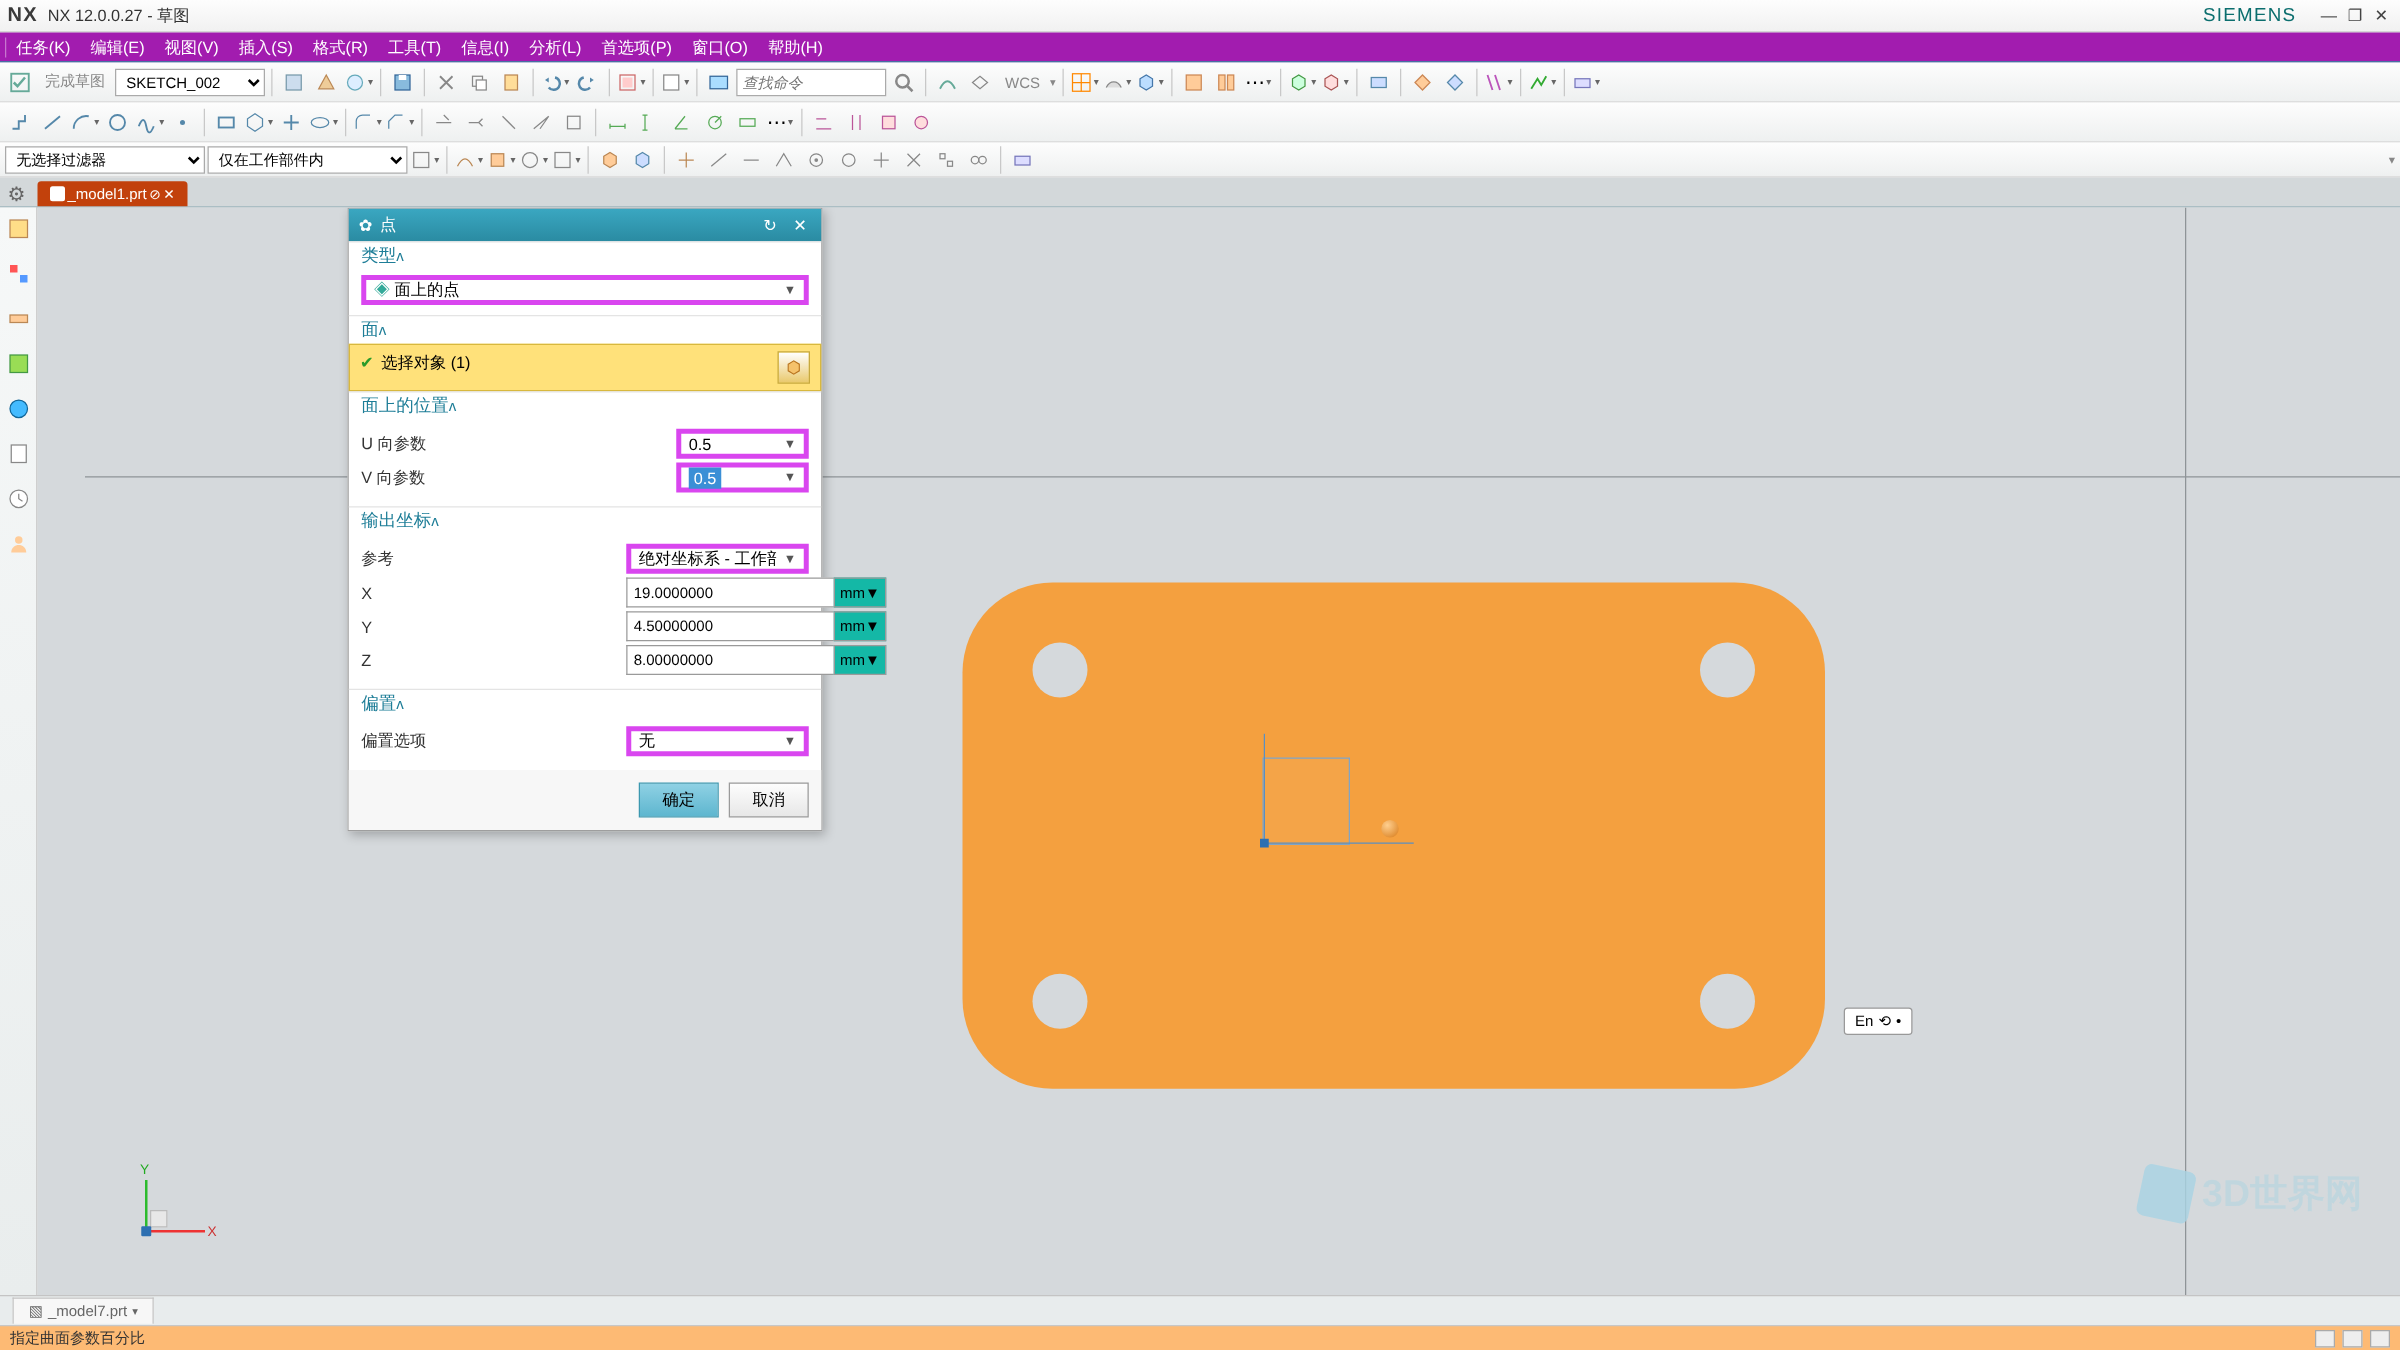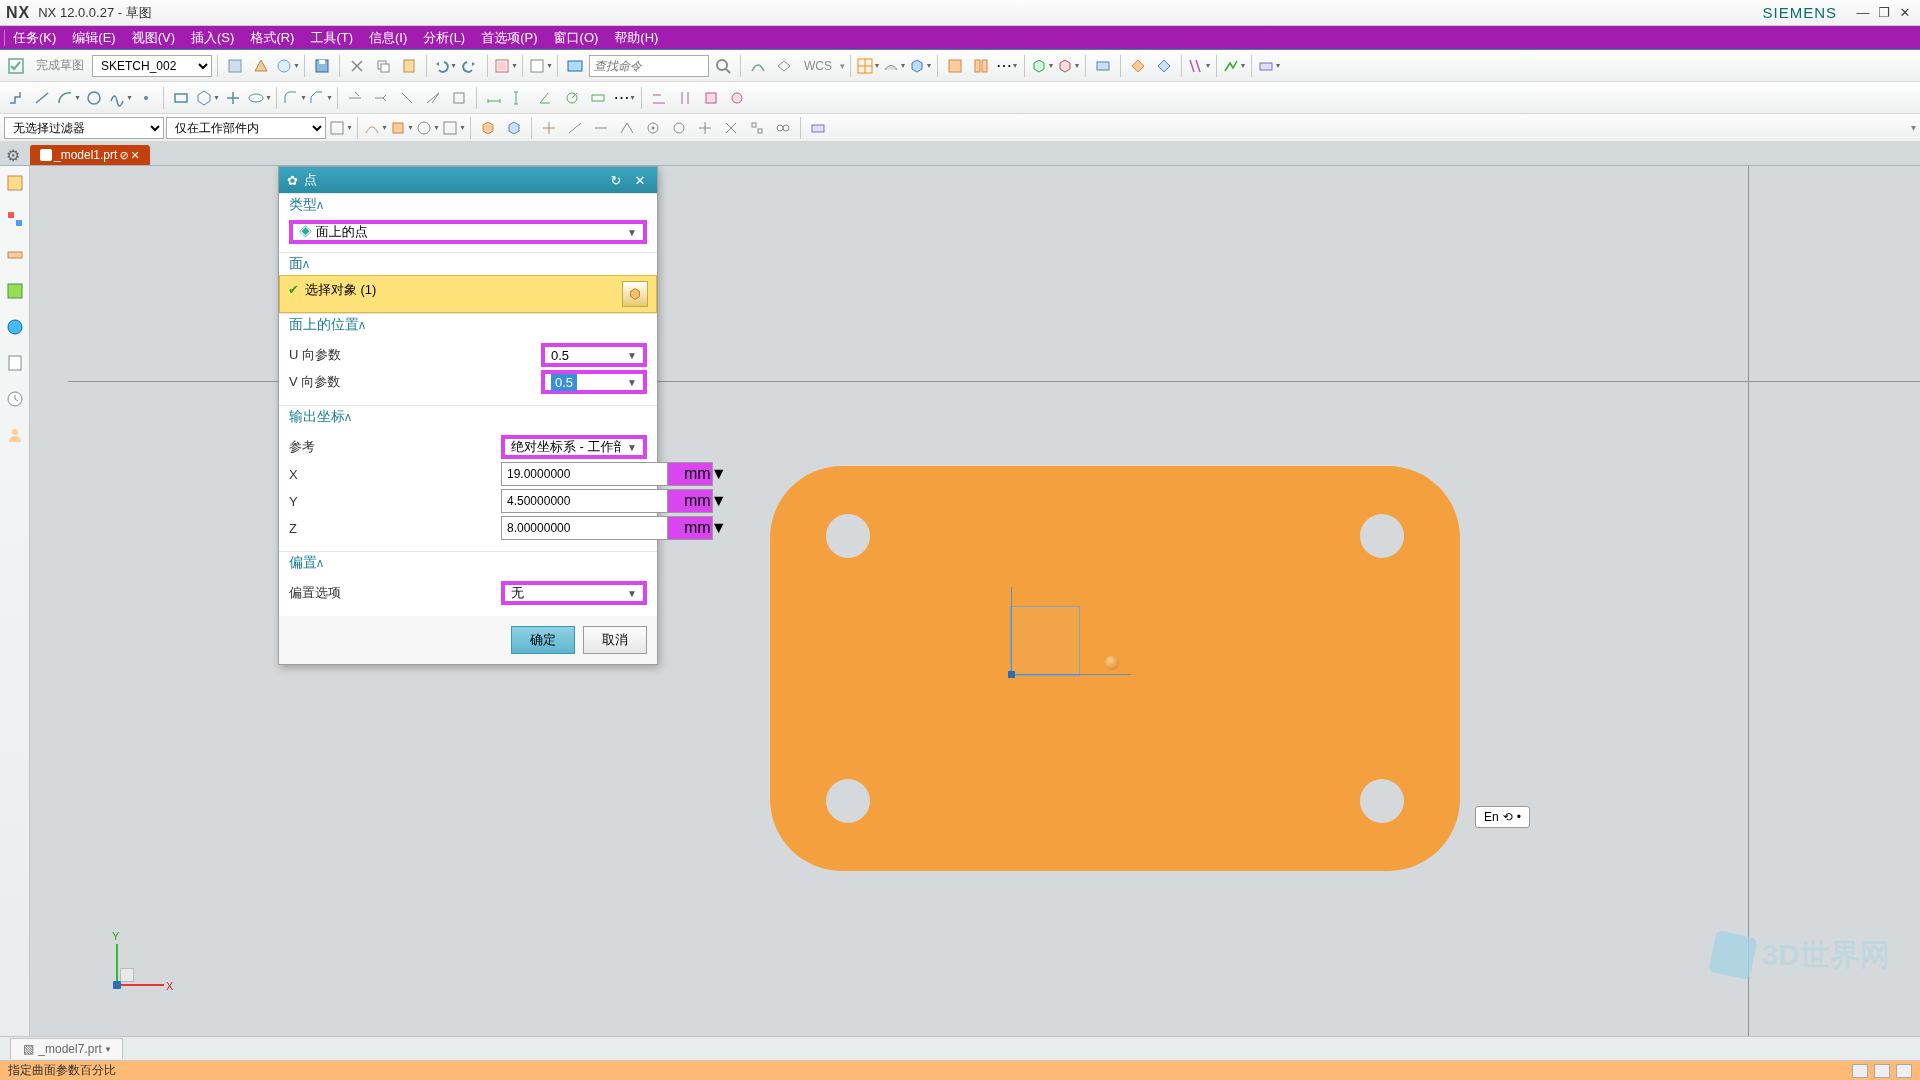--- a/index.html
+++ b/index.html
@@ -76,21 +76,21 @@
 .row label { color: #333; font-size: 13px; }
 .combo { height: 24px; border: 4px solid #d946ef; background: #fff; display: flex; align-items: center; justify-content: space-between; padding: 4px 6px; font-size: 13px; width: 100%; }
 .combo .arr { font-size: 10px; color: #555; }
 .combo.small { width: 106px; }
 .combo.med { width: 146px; }
 .sel-face { background: #ffe17a; border: 1px solid #d8b83e; padding: 5px 8px; display: flex; align-items: flex-start; justify-content: space-between; }
 .sel-face .chk { color: #2a9b2a; margin-right: 6px; }
 .cube-btn { width: 26px; height: 26px; background: linear-gradient(#fff,#e9c96d); border: 1px solid #c7a93f; display: flex; align-items: center; justify-content: center; }
 .unit-combo { display: flex; width: 146px; }
 .unit-combo input { flex: 1; height: 24px; border: 1px solid #9a9a9a; border-right: none; padding: 0 5px; font-size: 12px; }
-.unit-combo .u { width: 46px; height: 24px; border: 1px solid #9a9a9a; display: flex; align-items: center; justify-content: space-between; padding: 0 16px; font-size: 16px; background: #d946ef; }
+.unit-combo .u { width: 46px; height: 24px; border: 1px solid #9a9a9a; display: flex; align-items: center; justify-content: space-between; padding: 0 4px; font-size: 12px; background: #14b8a6; }
 .dlg-buttons { padding: 10px; display: flex; justify-content: flex-end; gap: 8px; background: #f7f7f7; }
 .btn { padding: 4px 18px; border: 1px solid #9a9a9a; background: linear-gradient(#fdfdfd,#e7e7e7); font-size: 13px; cursor: pointer; }
 .btn.primary { background: linear-gradient(#8fd1e4,#5eb6cf); border-color: #3c98b0; }
 
 .bottom-tabs { height: 24px; background: #e8eced; border-top: 1px solid #c4c4c4; display: flex; align-items: center; padding-left: 10px; font-size: 12px; }
 .bottom-tab { padding: 3px 12px; border: 1px solid #c4c4c4; background: #f7f7f7; border-bottom: none; color: #666; display: flex; gap: 4px; align-items: center; }
 .statusbar { height: 20px; background: #fdba74; border-top: 1px solid #c7c7c7; display: flex; align-items: center; padding: 0 8px; font-size: 12px; color: #333; }
 .statusbar .right { margin-left: auto; display: flex; gap: 6px; }
 .sb-ic { width: 16px; height: 14px; border: 1px solid #aaa; background: #eee; }
 

